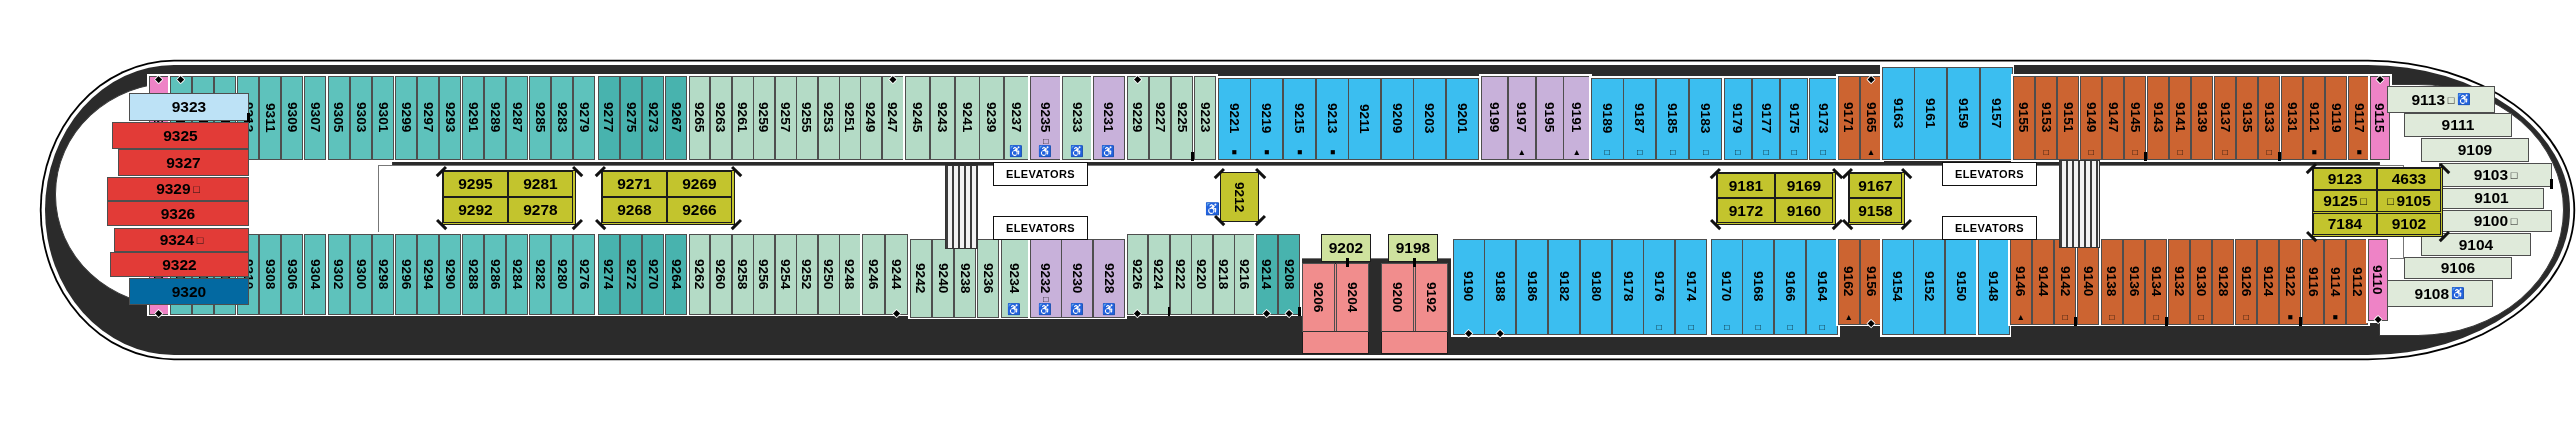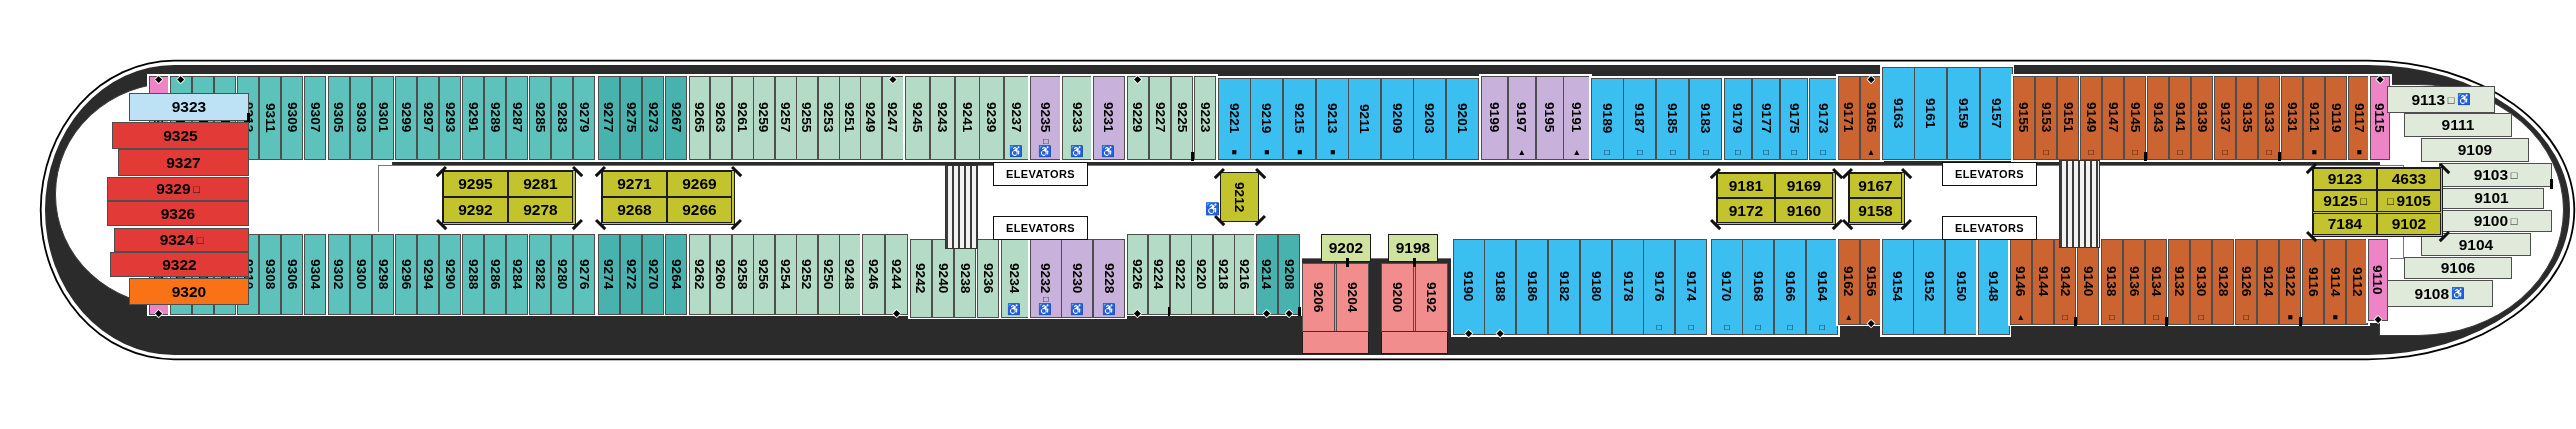--- a/index.html
+++ b/index.html
@@ -820,21 +820,21 @@
     <div class="cabin h abs" style="left: 107px; top: 201px; width: 142px; height: 25px; background: rgb(226, 59, 55); z-index: 4;">
       <span class="num">9326</span>
     </div>
     <div class="cabin h abs" style="left: 114px; top: 228px; width: 135px; height: 24px; background: rgb(226, 59, 55); z-index: 4;">
       <span class="num">9324</span>
       <span class="hfl">□</span>
     </div>
     <div class="cabin h abs" style="left: 110px; top: 252px; width: 139px; height: 25px; background: rgb(226, 59, 55); z-index: 4;">
       <span class="num">9322</span>
     </div>
-    <div class="cabin h abs" style="left: 129px; top: 278px; width: 120px; height: 27px; background: #f97316; z-index: 4;">
+    <div class="cabin h abs" style="left: 129px; top: 278px; width: 120px; height: 27px; background: #0369a1; z-index: 4;">
       <span class="num">9320</span>
     </div>
     <div class="cabin h abs" style="left: 2387px; top: 86px; width: 108px; height: 27px; background: rgb(223, 234, 218); z-index: 4;">
       <span class="num">9113</span>
       <span class="hfl">□</span>
       <span class="hfl">♿</span>
     </div>
     <div class="cabin h abs" style="left: 2404px; top: 113px; width: 108px; height: 24px; background: rgb(223, 234, 218); z-index: 4;">
       <span class="num">9111</span>
     </div>

